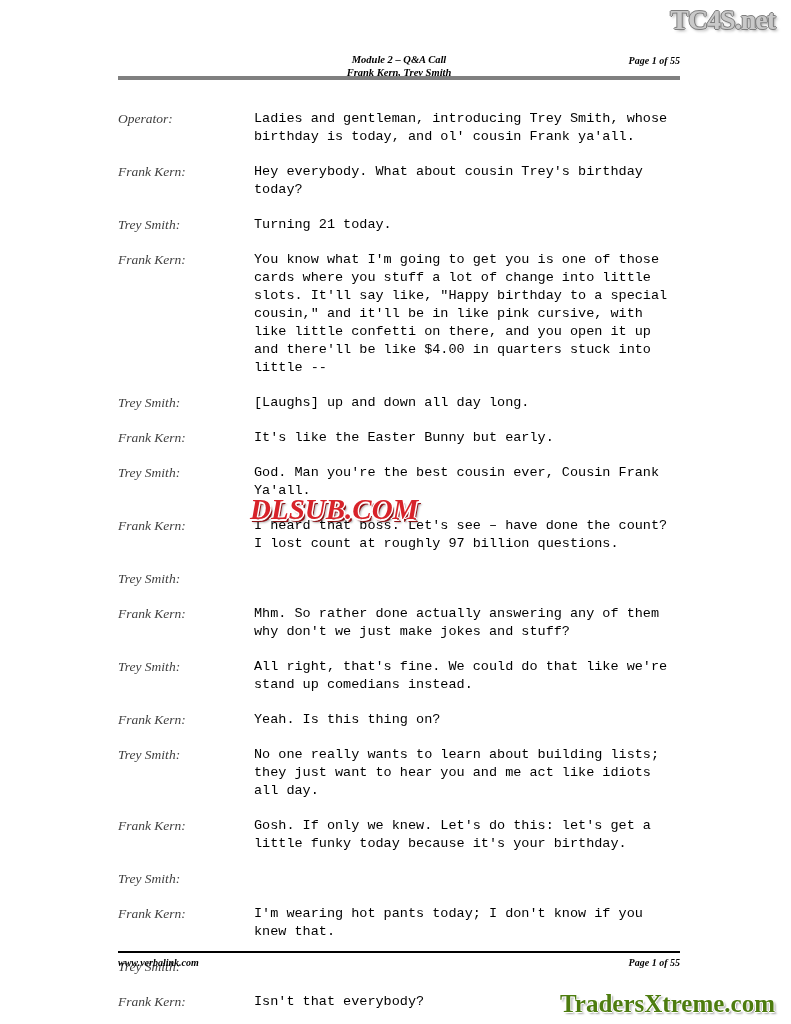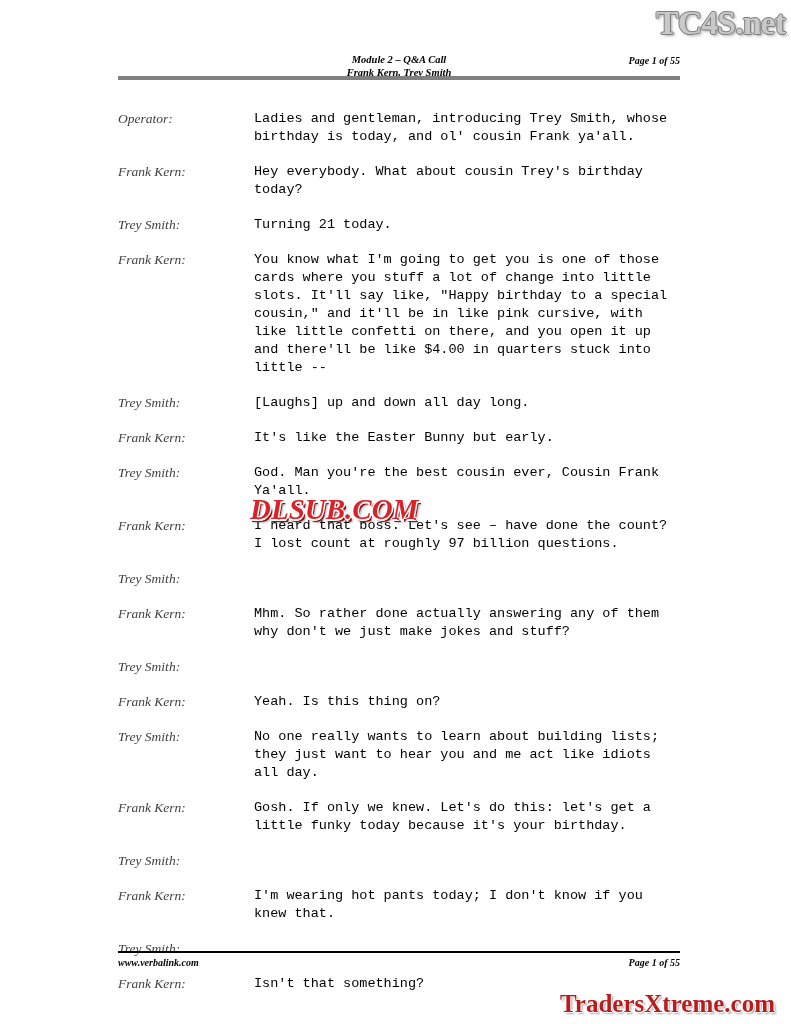--- a/index.html
+++ b/index.html
@@ -13,24 +13,24 @@
     position: relative;
     font-family: "Liberation Serif", serif;
     color: #000000;
     overflow: hidden;
   }
 
   
   .wm-tc4s {
     position: absolute;
     top: 4px;
-    right: 6px;
-    font-family: "Liberation Serif", serif;
-    font-weight: bold;
-    font-size: 34px;
+    right: 16px;
+    font-family: "Liberation Serif", serif;
+    font-weight: bold;
+    font-size: 28px;
     letter-spacing: -1px;
     color: #c9c9c9;
     text-shadow:
        1px 0 0 #7e7e7e,
       -1px 0 0 #7e7e7e,
        0 1px 0 #7e7e7e,
        0 -1px 0 #7e7e7e,
        2px 2px 3px rgba(0,0,0,0.35);
     white-space: nowrap;
     margin-left: 15px;
@@ -55,21 +55,21 @@
     white-space: nowrap;
     transform: scaleY(1.05);
   }
   .wm-traders {
     position: absolute;
     bottom: 6px;
     right: 16px;
     font-family: "Liberation Serif", serif;
     font-weight: bold;
     font-size: 25px;
-    color: #b91c1c;
+    color: #4d7c0f;
     text-shadow:
        1px 0 0 #ffffff,
       -1px 0 0 #ffffff,
        0 1px 0 #ffffff,
        0 -1px 0 #ffffff,
        2px 2px 2px rgba(0,0,0,0.35);
     white-space: nowrap;
     margin-left: 41px;
   }
 
@@ -230,20 +230,21 @@
       <div class="line"></div>
     </div>
 
     <div class="row">
       <div class="speaker">Frank Kern:</div>
       <div class="line">Mhm.  So rather done actually answering any of them why don't we just make jokes and stuff?</div>
     </div>
 
     <div class="row">
       <div class="speaker">Trey Smith:</div>
+      <div class="line">All right, that's fine.  We could do that like we're stand up comedians instead.</div>
     </div>
 
     <div class="row">
       <div class="speaker">Frank Kern:</div>
       <div class="line">Yeah.  Is this thing on?</div>
     </div>
 
     <div class="row">
       <div class="speaker">Trey Smith:</div>
       <div class="line">No one really wants to learn about building lists; they just want to hear you and me act like idiots all day.</div>
@@ -262,21 +263,21 @@
       <div class="speaker">Frank Kern:</div>
       <div class="line">I'm wearing hot pants today; I don't know if you knew that.</div>
     </div>
 
     <div class="row">
       <div class="speaker">Trey Smith:</div>
     </div>
 
     <div class="row">
       <div class="speaker">Frank Kern:</div>
-      <div class="line">Isn't that something?</div>
+      <div class="line">Isn't that everybody?</div>
     </div>
 
   </div>
 
   <div class="wm-dlsub">DLSUB.COM</div>
 
   <div class="rule-bottom"></div>
 
   <div class="footer">
     <div>www.verbalink.com</div>

